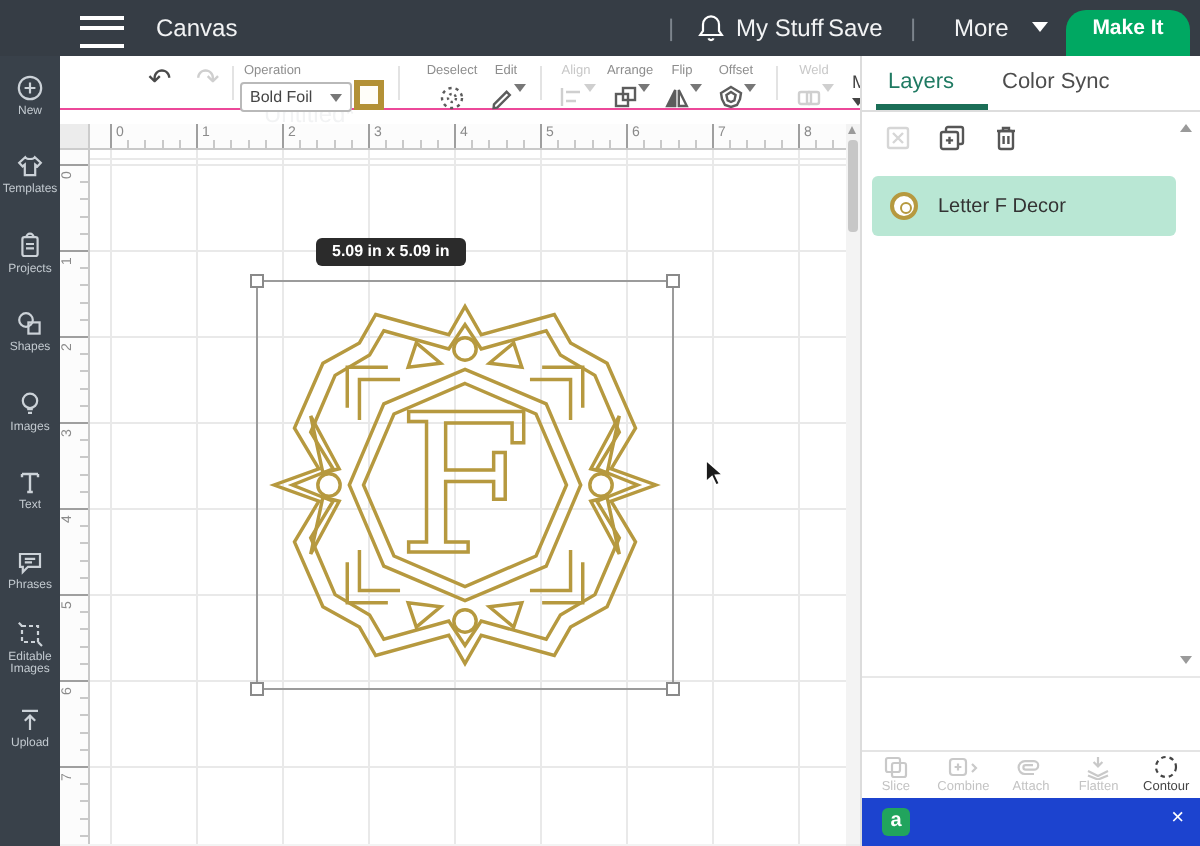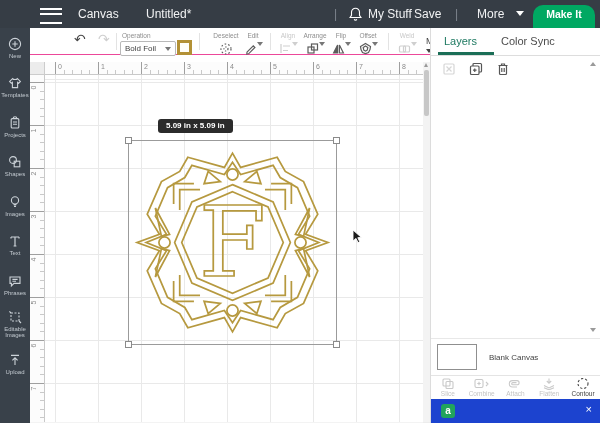--- a/index.html
+++ b/index.html
@@ -126,21 +126,21 @@
              font-size:10px;font-weight:bold;text-align:center;line-height:14px;color:#fff;}
   .banner-text{margin-left:9px;font-size:10px;font-weight:bold;}
   .banner-close{position:absolute;right:8px;top:4px;font-size:11px;cursor:pointer;color:#fff;}
 </style>
 </head>
 <body>
 
 <div class="app-header">
   <div class="hamburger"></div>
   <span class="htxt" style="left:78px;">Canvas</span>
-  <span class="htxt" style="left:146px;">Untitled*</span>
+  <span class="htxt" style="left:132px;margin-top:43px;">Untitled*</span>
   <span class="htxt pipe" style="left:334px;">|</span>
   <svg class="bell-svg" width="15" height="16" viewBox="0 0 15 16">
     <path d="M7.5 2.2 a4 4 0 0 1 4 4 v3.2 l1.4 2.1 h-10.8 l1.4 -2.1 v-3.2 a4 4 0 0 1 4 -4 Z" fill="none" stroke="#fff" stroke-width="1.1"></path>
     <path d="M6.2 13.2 a1.4 1.4 0 0 0 2.6 0" fill="none" stroke="#fff" stroke-width="1.1"></path>
   </svg>
   <span class="htxt" style="left:368px;">My Stuff</span>
   <span class="htxt" style="left:414px;">Save</span>
   <span class="htxt pipe" style="left:455px;">|</span>
   <span class="htxt" style="left:477px;">More</span>
   <span class="maker-caret"></span>
@@ -369,27 +369,27 @@
     <svg style="left:64px;" width="16" height="16" viewBox="0 0 16 16" stroke="#565656">
         <path d="M3.5 4.5 h9 M6.5 4.5 V3 h3 v1.5"></path>
         <rect x="4.5" y="4.5" width="7" height="9" rx="1"></rect>
         <path d="M6.8 7 v4 M9.2 7 v4"></path>
       </svg>
   </div>
 
   <div class="scroll-up"></div>
   <div class="scroll-dn"></div>
 
+  <div class="layer-row">
+    <div class="layer-thumb"></div>
+    <span class="layer-name">Letter F Decor</span>
+  </div>
 
   <div class="list-divider"></div>
 
-  <div class="blank-row">
-    <div class="blank-thumb"></div>
-    <span class="blank-label">Blank Canvas</span>
-  </div>
 
   <div class="lp-actions">
     <div class="act">
       <svg width="14" height="13" viewBox="0 0 14 13">
           <rect x="2" y="2" width="7" height="7" rx="1"></rect>
           <rect x="5" y="4.5" width="7" height="7" rx="1"></rect>
         </svg>
       <span>Slice</span>
     </div>
     <div class="act">

